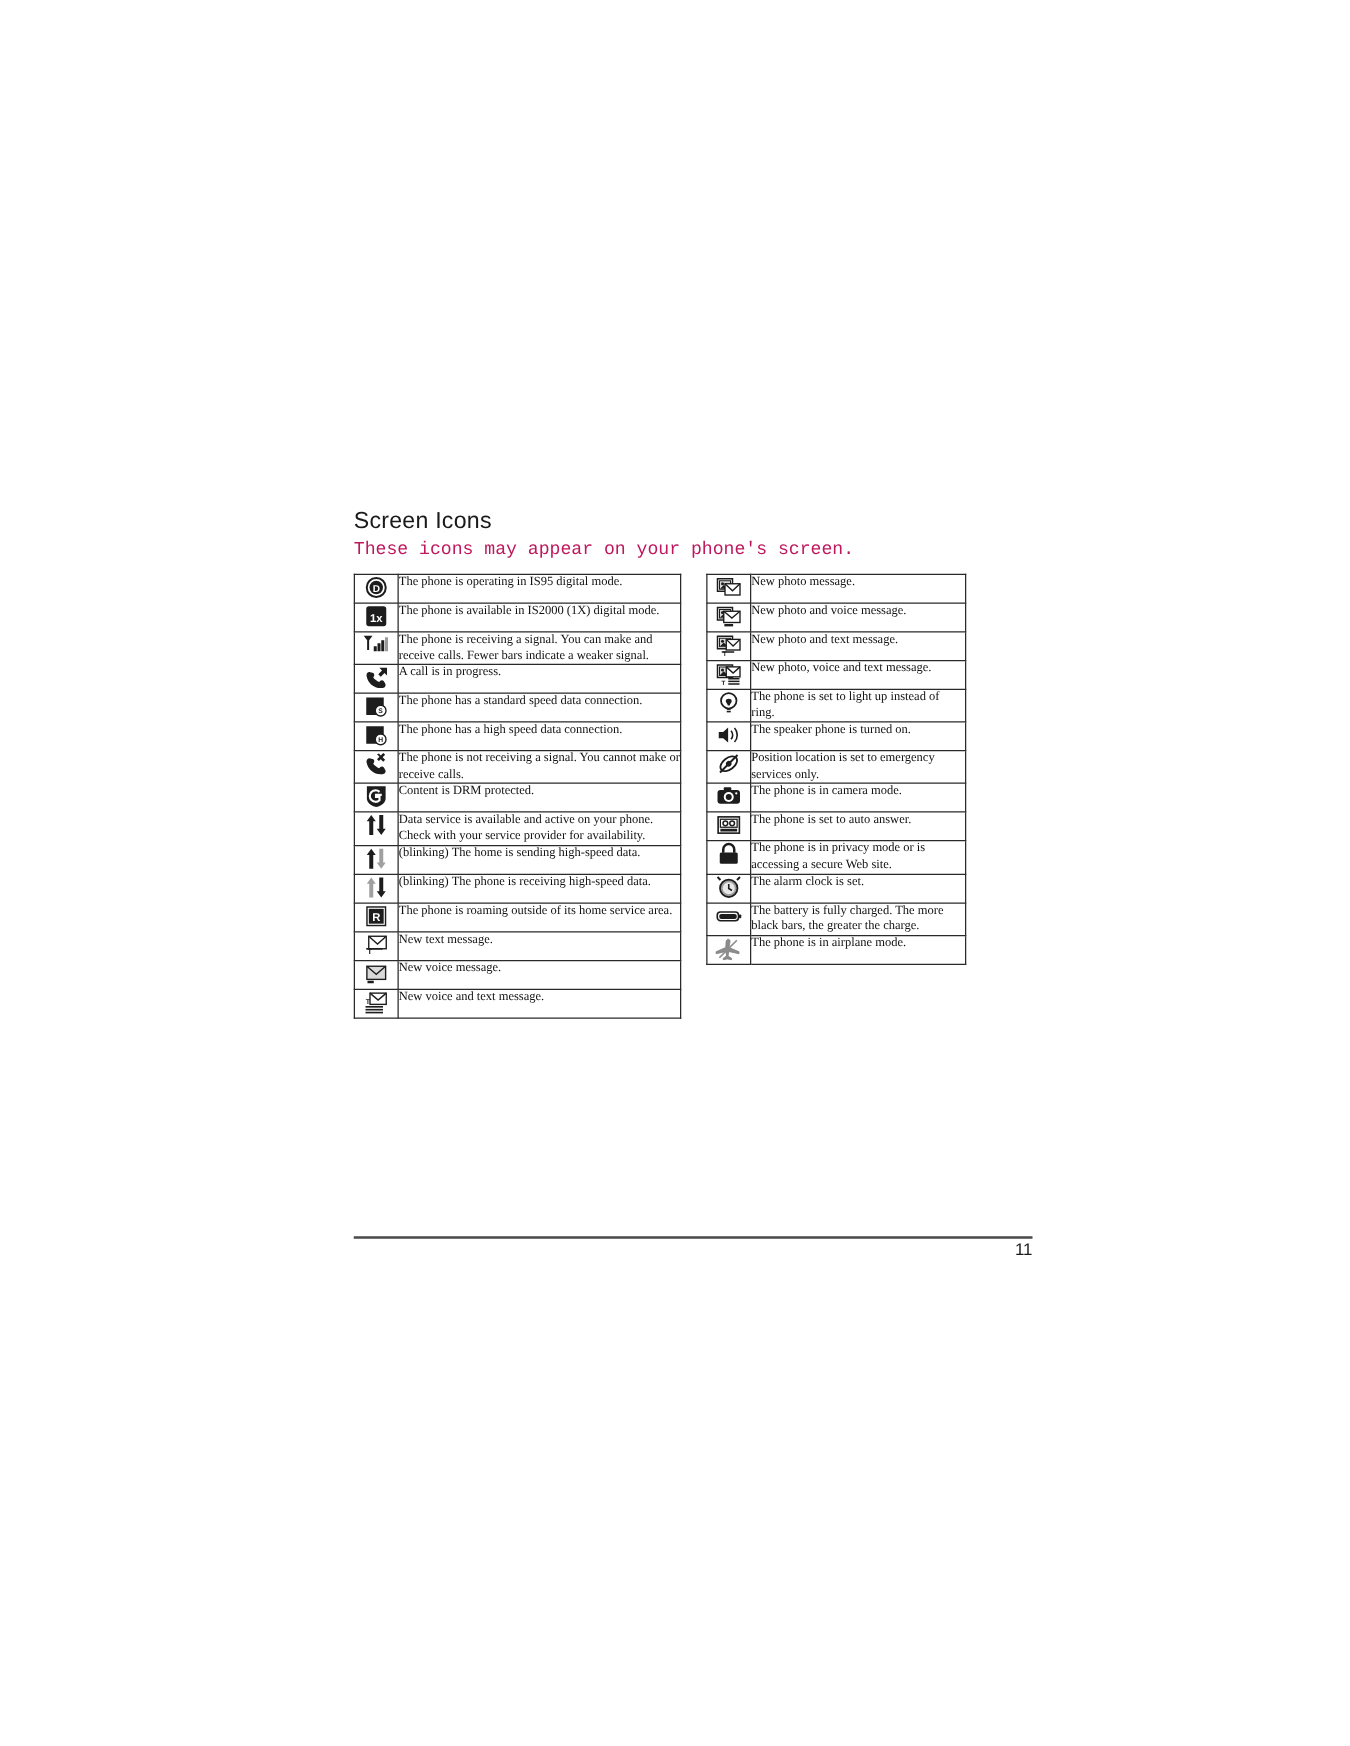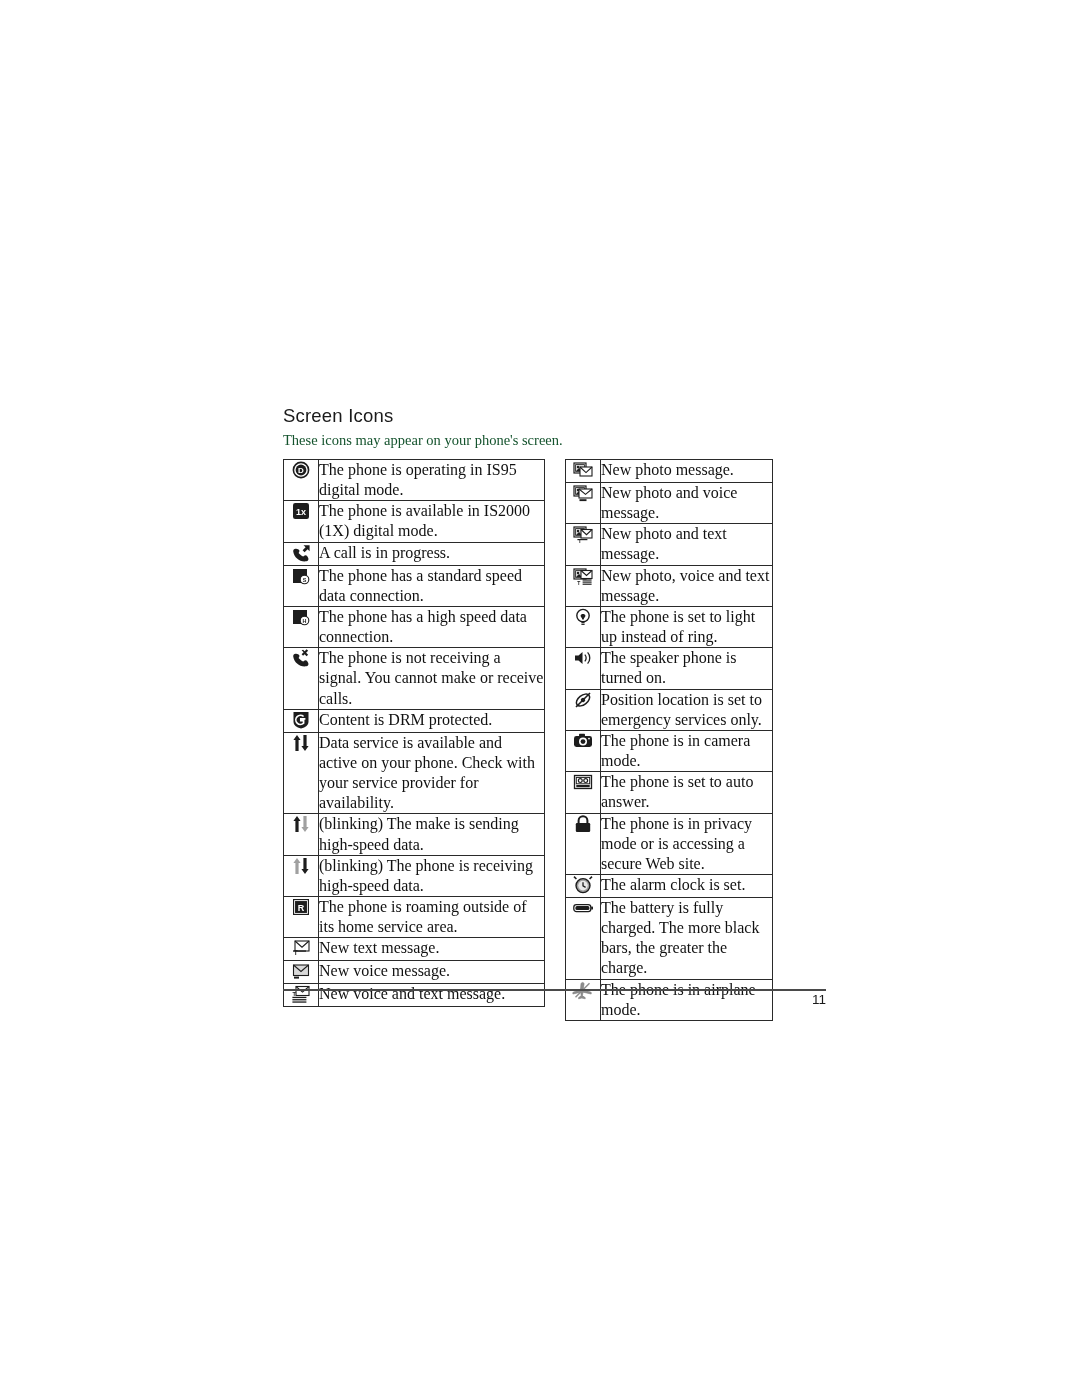--- a/index.html
+++ b/index.html
@@ -34,23 +34,23 @@
   .section-title {
     font-family: "Liberation Sans", "DejaVu Sans", sans-serif;
     font-size: 18.5px;
     font-weight: 400;
     letter-spacing: 0.2px;
     color: #1a1a1a;
     margin: 0 0 6px 0;
     line-height: 1.15;
   }
   .section-intro {
-    font-family: Liberation Serif, serif;
+    font-family: Liberation Mono, monospace;
     font-size: 14.5px;
-    color: #14532d;
+    color: #be185d;
     margin: 0;
     line-height: 1.2;
   }
 
   
   .icon-table {
     position: absolute;
     border-collapse: collapse;
     border: 1.3px solid #1c1c1c;
     table-layout: fixed;
@@ -66,21 +66,21 @@
   }
   .icon-table col.c-icon { width: 35px; }
 
   .cell-icon {
     text-align: center;
     vertical-align: middle;
     padding: 3px 1px 3px 1px;
   }
   .cell-text {
     font-family: "Liberation Serif", "DejaVu Serif", serif;
-    font-size: 16px;
+    font-size: 10px;
     line-height: 1.26;
     padding: 3.5px 4px 4px 6px;
     color: #111;
   }
 
   
   .gi {
     display: inline-block;
     vertical-align: middle;
     position: relative;
@@ -137,20 +137,30 @@
         </tr>
         <tr>
           <td class="cell-icon"><span class="gi"><svg width="22" height="20" viewBox="0 0 22 20">
                 <rect x="3" y="2" width="16" height="16" rx="2.2" fill="#1d1d1d"></rect>
                 <text x="11" y="14.4" font-family="Liberation Sans, sans-serif" font-size="9" font-weight="700" text-anchor="middle" fill="#fff">1x</text>
               </svg></span></td>
           <td class="cell-text">The phone is available in IS2000 (1X) digital mode.</td>
         </tr>
         <tr>
           <td class="cell-icon"><span class="gi"><svg width="22" height="20" viewBox="0 0 22 20">
+                <path d="M1 2.5 L8 2.5 L5.3 6.2 L5.3 14 L3.7 14 L3.7 6.2 Z" fill="#1d1d1d"></path>
+                <rect x="9" y="11" width="2.4" height="4" fill="#1d1d1d"></rect>
+                <rect x="12" y="8.6" width="2.4" height="6.4" fill="#1d1d1d"></rect>
+                <rect x="15" y="6.2" width="2.4" height="8.8" fill="#1d1d1d"></rect>
+                <rect x="18" y="3.8" width="2.4" height="11.2" fill="#9a9a9a"></rect>
+              </svg></span></td>
+          <td class="cell-text">The phone is receiving a signal. You can make and receive calls. Fewer bars indicate a weaker signal.</td>
+        </tr>
+        <tr>
+          <td class="cell-icon"><span class="gi"><svg width="22" height="20" viewBox="0 0 22 20">
                 <g transform="rotate(-8 11 10)">
                   <path d="M3.5 7.5 C3.5 5.6 5.2 4.4 6.8 5.1 L8.6 5.9 C9.8 6.4 10.1 7.8 9.3 8.8 L8.6 9.7 C9.6 11.4 11.1 12.9 12.8 13.9 L13.7 13.2 C14.7 12.4 16.1 12.7 16.6 13.9 L17.4 15.7 C18.1 17.3 16.9 19 15 19 C8.6 19 3.5 13.9 3.5 7.5 Z" fill="#1d1d1d"></path>
                 </g>
                 <path d="M13.5 2.2 L19.6 2.2 L19.6 8.3 L17.6 6.3 L14.6 9.3 L12.6 7.3 L15.6 4.3 Z" fill="#1d1d1d"></path>
               </svg></span></td>
           <td class="cell-text">A call is in progress.</td>
         </tr>
         <tr>
           <td class="cell-icon"><span class="gi"><svg width="22" height="20" viewBox="0 0 22 20">
                 <path d="M3 3 H17 V11 A6 6 0 0 1 11 17 H3 Z" fill="#1d1d1d"></path>
@@ -188,21 +198,21 @@
                 <path d="M7 2 L10.6 7 L8.6 7 L8.6 18 L5.4 18 L5.4 7 L3.4 7 Z" fill="#1d1d1d" opacity="1"></path>
                 <path d="M15 18 L11.4 13 L13.4 13 L13.4 2 L16.6 2 L16.6 13 L18.6 13 Z" fill="#1d1d1d" opacity="1"></path>
               </svg></span></td>
           <td class="cell-text">Data service is available and active on your phone. Check with your service provider for availability.</td>
         </tr>
         <tr>
           <td class="cell-icon"><span class="gi"><svg width="22" height="20" viewBox="0 0 22 20">
                 <path d="M7 2 L10.6 7 L8.6 7 L8.6 18 L5.4 18 L5.4 7 L3.4 7 Z" fill="#1d1d1d" opacity="1"></path>
                 <path d="M15 18 L11.4 13 L13.4 13 L13.4 2 L16.6 2 L16.6 13 L18.6 13 Z" fill="#1d1d1d" opacity="0.42"></path>
               </svg></span></td>
-          <td class="cell-text">(blinking) The make is sending high-speed data.</td>
+          <td class="cell-text">(blinking) The home is sending high-speed data.</td>
         </tr>
         <tr>
           <td class="cell-icon"><span class="gi"><svg width="22" height="20" viewBox="0 0 22 20">
                 <path d="M7 2 L10.6 7 L8.6 7 L8.6 18 L5.4 18 L5.4 7 L3.4 7 Z" fill="#1d1d1d" opacity="0.42"></path>
                 <path d="M15 18 L11.4 13 L13.4 13 L13.4 2 L16.6 2 L16.6 13 L18.6 13 Z" fill="#1d1d1d" opacity="1"></path>
               </svg></span></td>
           <td class="cell-text">(blinking) The phone is receiving high-speed data.</td>
         </tr>
         <tr>
           <td class="cell-icon"><span class="gi"><svg width="22" height="20" viewBox="0 0 22 20">

